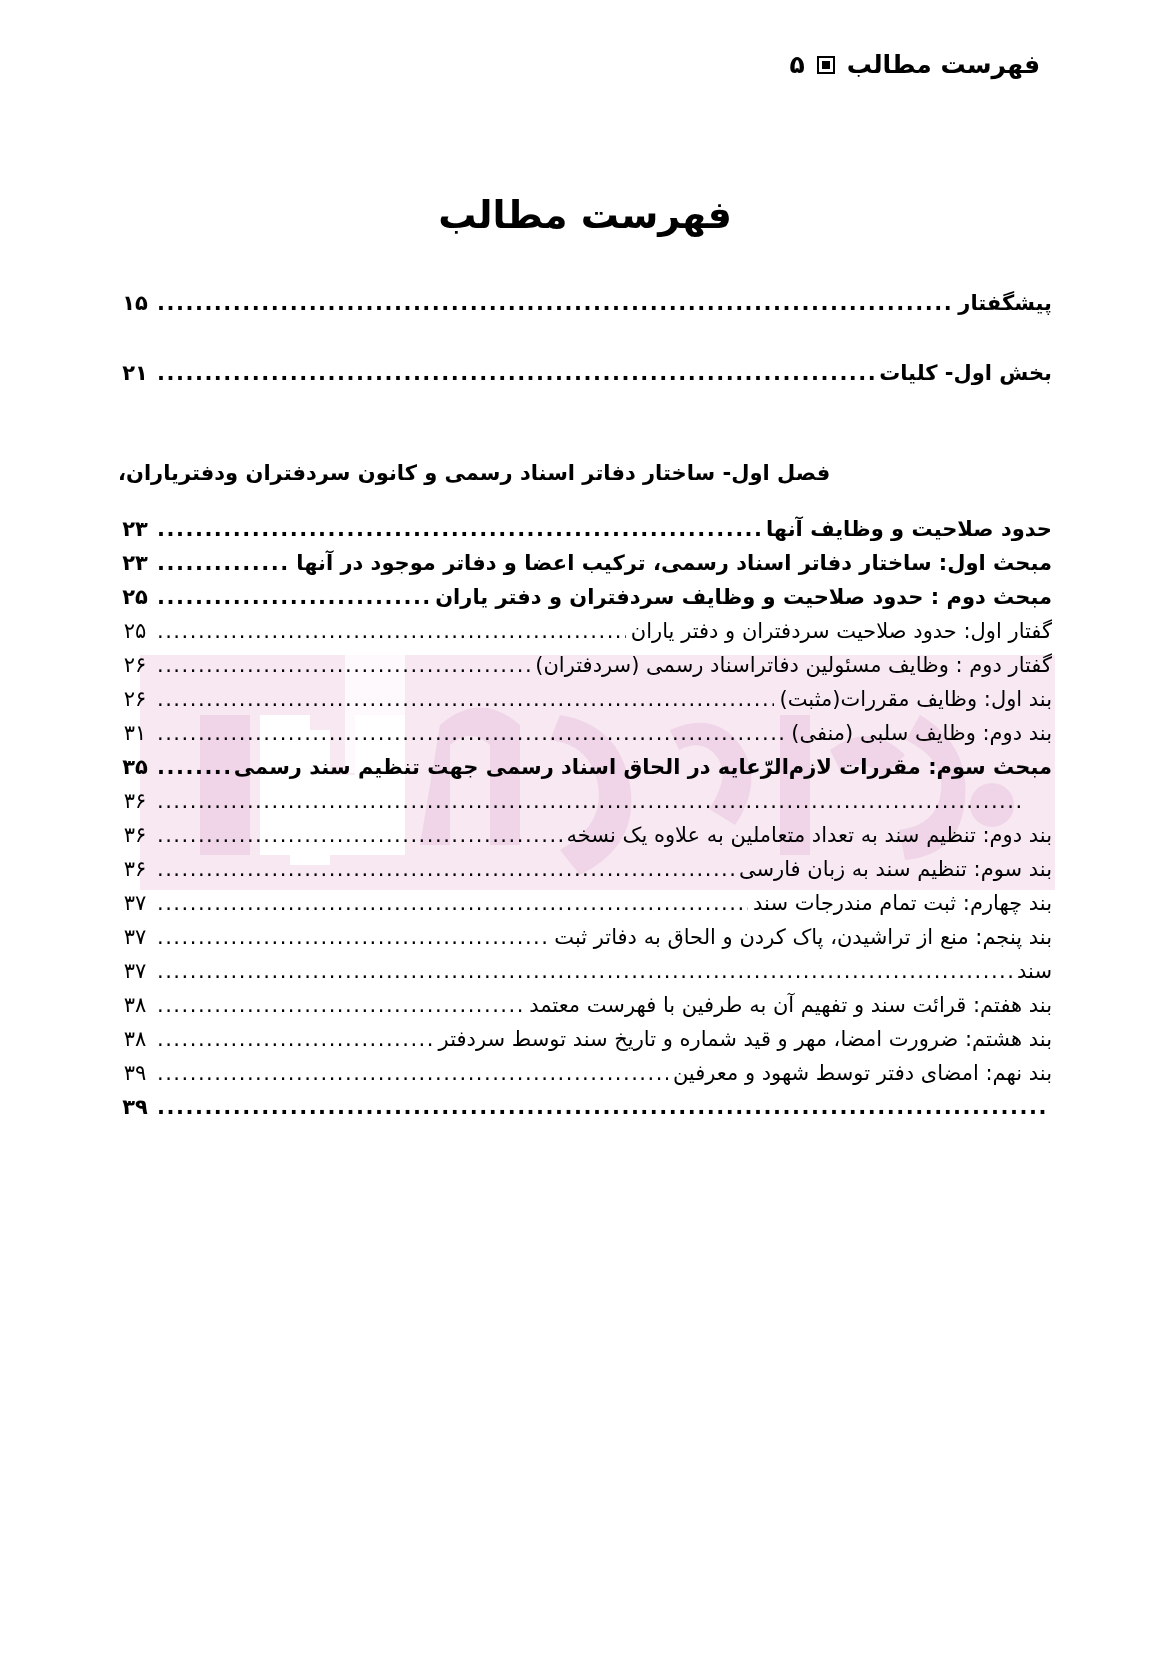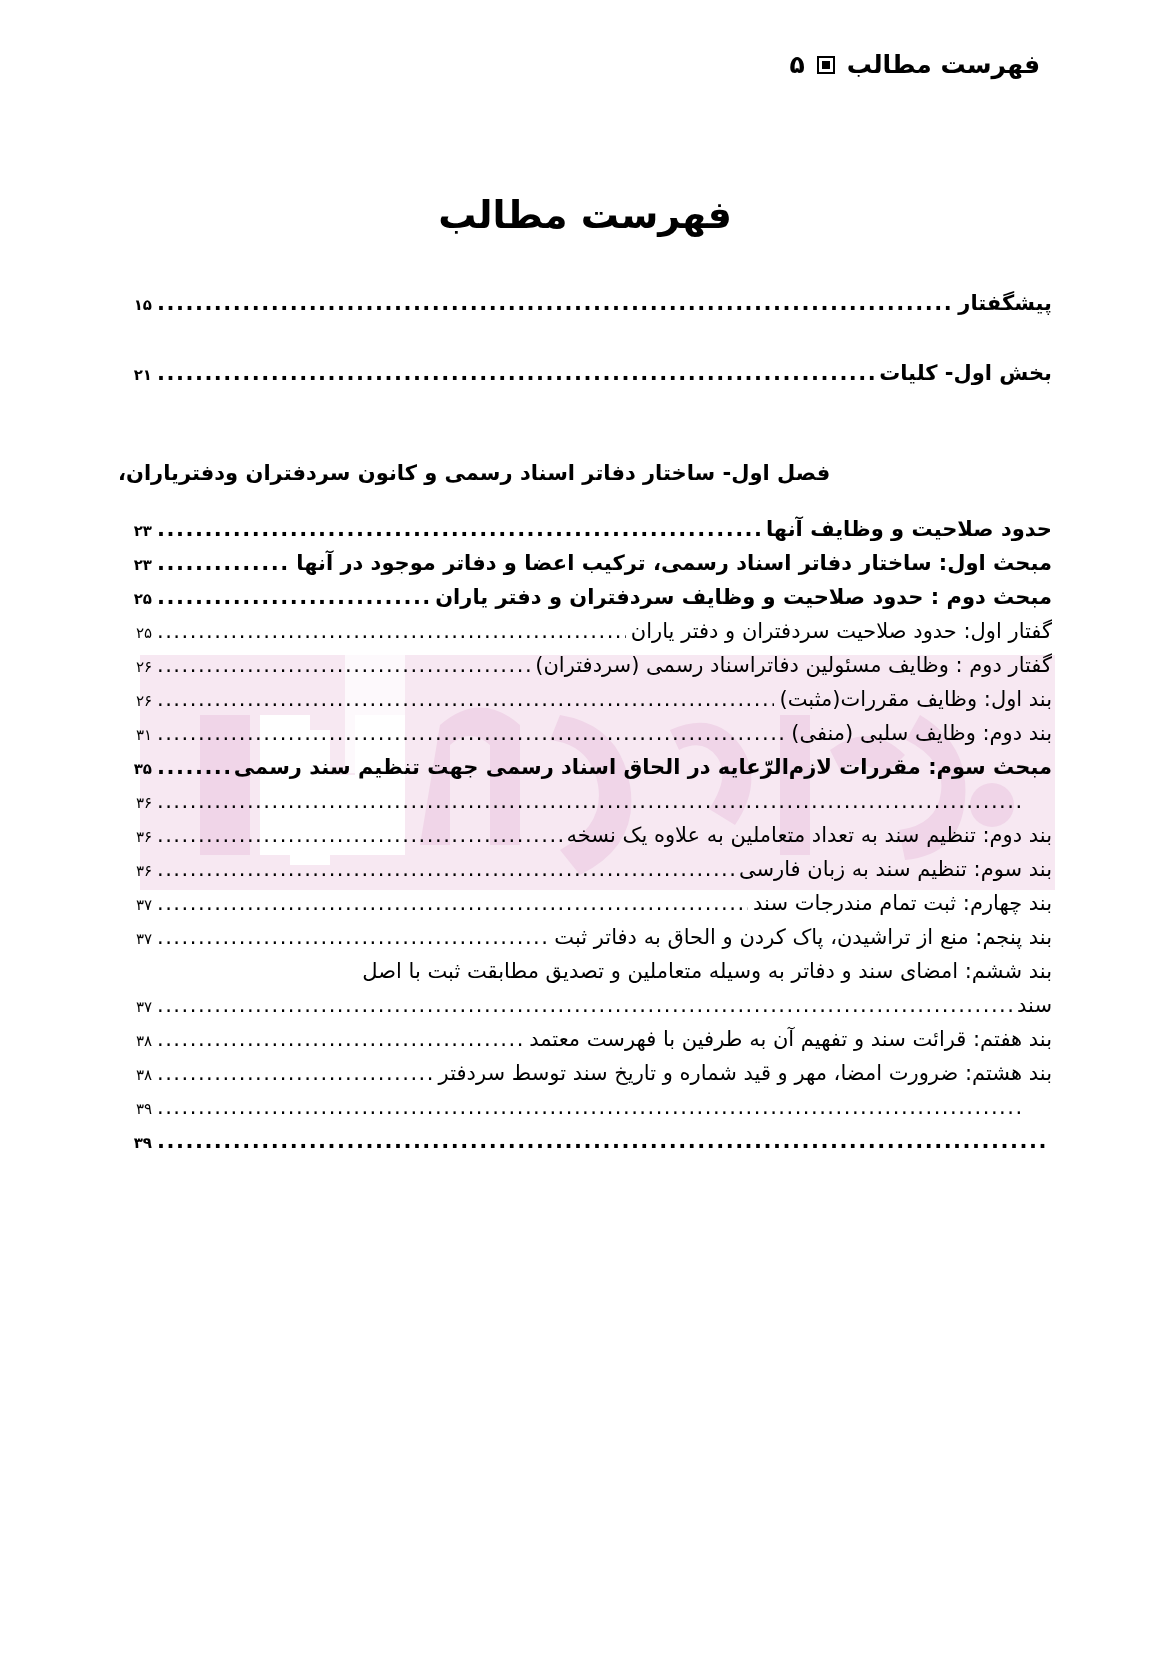--- a/index.html
+++ b/index.html
@@ -118,22 +118,22 @@
     font-size: 21px;
     letter-spacing: 1.5px;
     margin: 0 5px;
     min-width: 16px;
     color: #000;
     direction: ltr;
     text-align: left;
   }
   .entry .epage {
     flex: 0 0 auto;
-    font-size: 15px;
-    text-align: right;
+    font-size: 21px;
+    text-align: center;
     min-width: 34px;
     direction: rtl;
   }
 
   .entry.bold .etext,
   .entry.bold .epage,
   .entry.bold .leader { font-weight: bold; }
 
   
   .gap-lg { height: 44px; }
@@ -270,43 +270,41 @@
       <span class="leader">..........................................................................................................</span>
       <span class="epage">۳۷</span>
     </div>
 
     <div class="entry">
       <span class="etext">بند پنجم: منع از تراشیدن، پاک کردن و الحاق به دفاتر ثبت</span>
       <span class="leader">..........................................................................................................</span>
       <span class="epage">۳۷</span>
     </div>
 
-    <div class="entry nopage">
-      <span class="etext">بند ششم: امضای سند و دفاتر به وسیله متعاملین و تصدیق مطابقت ثبت با اصل</span>
-    </div>
 
     <div class="entry">
       <span class="etext">سند</span>
       <span class="leader">..........................................................................................................</span>
       <span class="epage">۳۷</span>
     </div>
 
     <div class="entry">
       <span class="etext">بند هفتم: قرائت سند و تفهیم آن به طرفین با فهرست معتمد</span>
       <span class="leader">..........................................................................................................</span>
       <span class="epage">۳۸</span>
     </div>
 
     <div class="entry">
       <span class="etext">بند هشتم: ضرورت امضا، مهر و قید شماره و تاریخ سند توسط سردفتر</span>
       <span class="leader">..........................................................................................................</span>
       <span class="epage">۳۸</span>
     </div>
 
     <div class="entry">
+      <span class="etext">بند نهم: امضای دفتر توسط شهود و معرفین</span>
       <span class="leader">..........................................................................................................</span>
       <span class="epage">۳۹</span>
     </div>
 
     <div class="entry bold">
       <span class="leader">..........................................................................................................</span>
       <span class="epage">۳۹</span>
     </div>
 
   </div>

